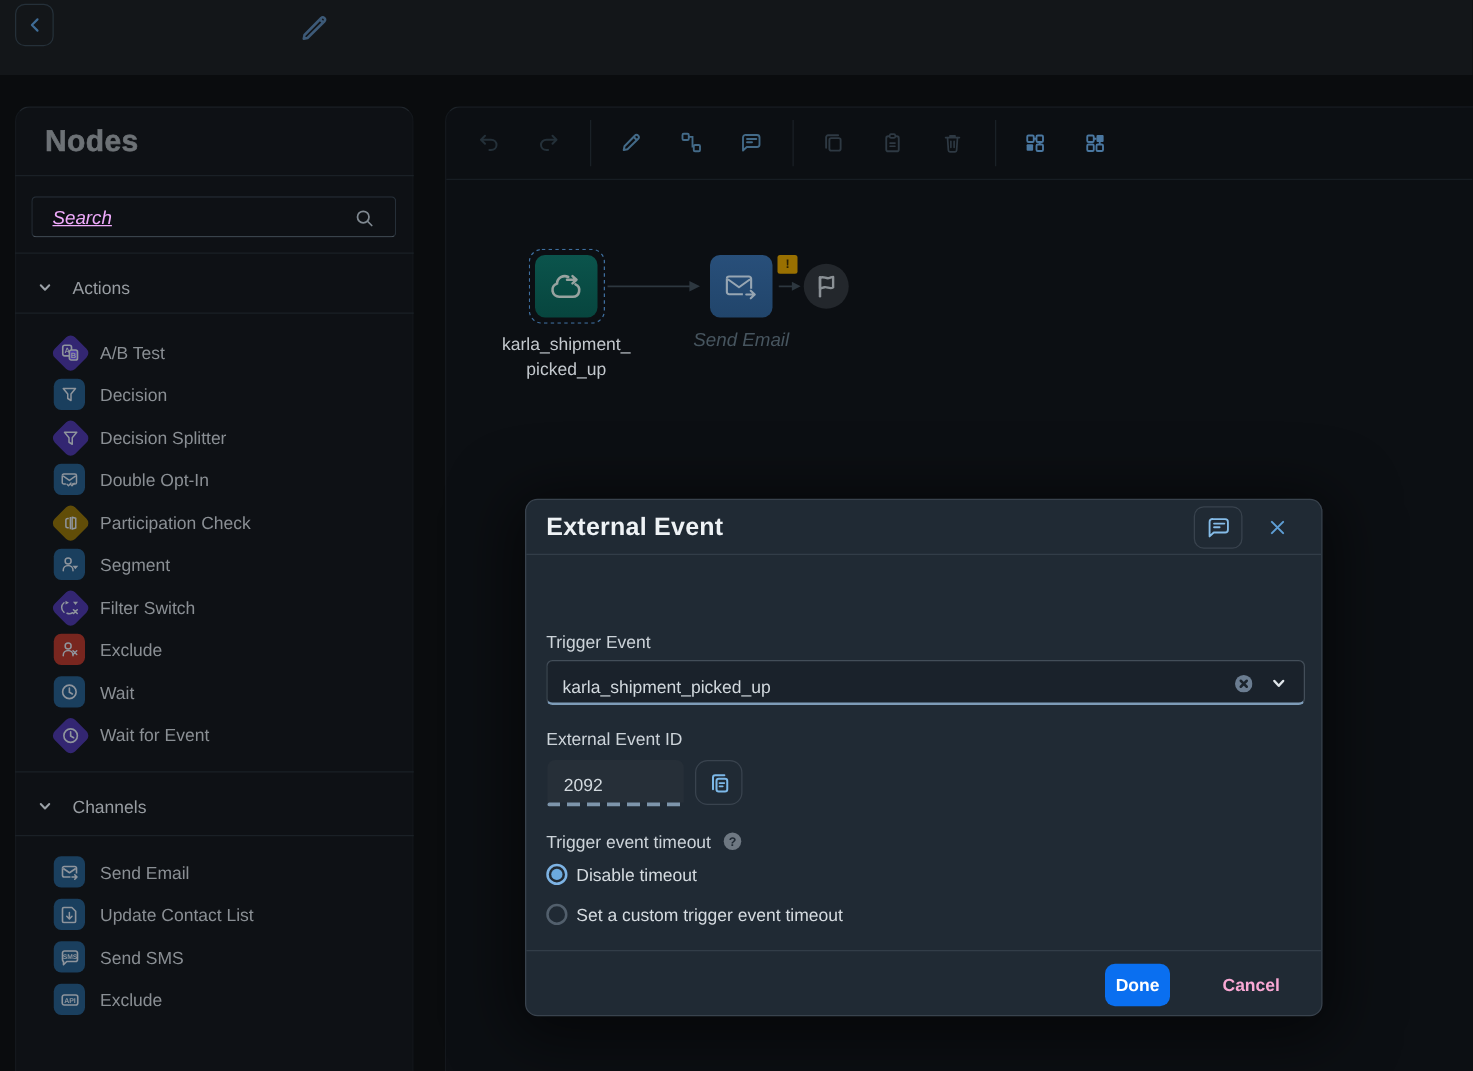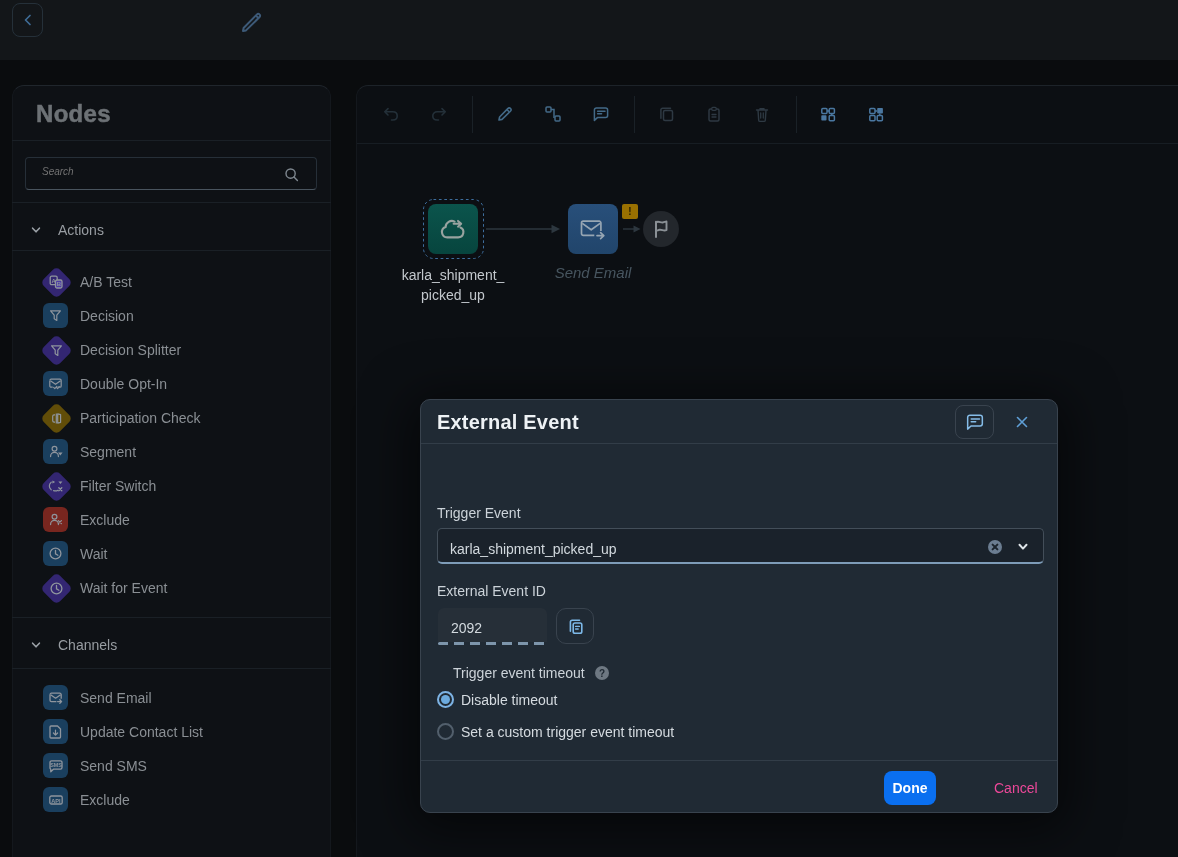--- a/index.html
+++ b/index.html
@@ -7,21 +7,21 @@
 svg { display:block; }
 .abs { position:absolute; }
 #tophdr { position:absolute; left:0; top:0; width:1178px; height:60px; background:#131619; }
 #backbtn { position:absolute; left:12px; top:3px; width:31px; height:34px; border:1px solid #253039; border-radius:8px; display:flex; align-items:center; justify-content:center; }
 #title { position:absolute; left:62px; top:5px; font-size:31px; font-weight:bold; color:#7c7f82; letter-spacing:1.2px; -webkit-text-stroke:0.7px #7c7f82; }
 #titlepencil { position:absolute; left:240px; top:11px; }
 #sidepanel { position:absolute; left:12px; top:85px; width:319px; height:790px; background:#0e1115; border-radius:12px; border-top:1px solid #20262c; border-left:1px solid #14181d; border-right:1px solid #14181d; }
 #nodes-title { position:absolute; left:36px; top:100px; font-size:24px; font-weight:bold; color:#6d7276; letter-spacing:0.3px; -webkit-text-stroke:0.5px #6d7276; }
 .sdiv { position:absolute; left:12px; width:319px; height:1px; background:#1a2026; }
 #searchbox { position:absolute; left:25px; top:157px; width:292px; height:33px; background:#0e1115; border:1px solid #262f38; border-bottom:1px solid #49545e; border-radius:4px; }
-#searchbox .ph { position:absolute; left:16px; top:8px; font-size:10px; font-style:italic; color:#737373; }
+#searchbox .ph { position:absolute; left:16px; top:8px; font-size:15px; font-style:italic; color:#f0abfc;text-decoration:underline; }
 #searchbox svg { position:absolute; right:17px; top:9px; }
 .secthdr { position:absolute; font-size:14px; color:#989da2; }
 .itemlabel { position:absolute; font-size:14px; color:#8a8f94; white-space:nowrap; }
 .sq { position:absolute; width:25px; height:25px; border-radius:6px; display:flex; align-items:center; justify-content:center; }
 .diaw { position:absolute; width:32px; height:32px; display:flex; align-items:center; justify-content:center; }
 .dia { position:absolute; width:23px; height:23px; border-radius:5px; transform:rotate(45deg); }
 .diaic { position:relative; display:flex; align-items:center; justify-content:center; }
 .c-blue { background:#1a3f5e; }
 .c-purp { background:#332672; }
 .c-red { background:#78261f; }
@@ -48,28 +48,28 @@
 #lbl-trigger { position:absolute; left:16px; top:105px; font-size:14px; color:#ccd3d9; }
 #selectbox { position:absolute; left:16px; top:128px; width:607px; height:36px; background:#1a222b; border:1px solid #434e59; border-bottom:2px solid #7e9cb8; border-radius:5px; }
 #selectbox .val { position:absolute; left:12px; top:12px; font-size:14px; color:#d2d9de; }
 #selclear { position:absolute; left:550px; top:11px; }
 #selchev { position:absolute; left:580px; top:14px; }
 #lbl-eventid { position:absolute; left:16px; top:183px; font-size:14px; color:#ccd3d9; }
 #idfield { position:absolute; left:17px; top:208px; width:109px; height:34px; background:#262f38; border-radius:6px 6px 0 0; }
 #idfield::after { content:""; position:absolute; left:0; bottom:-3px; width:109px; height:3px; background:repeating-linear-gradient(90deg,#7d95ab 0 10px,transparent 10px 16px); border-radius:2px; }
 #idfield .val { position:absolute; left:13px; top:12px; font-size:14px; color:#d2d9de; }
 #copybtn { position:absolute; left:135px; top:208px; width:38px; height:36px; border:1px solid #39434e; border-radius:10px; display:flex; align-items:center; justify-content:center; }
-#lbl-timeout { position:absolute; left:16px; top:265px; font-size:14px; color:#ccd3d9; display:flex; align-items:center; gap:9px;margin-left:16px; }
+#lbl-timeout { position:absolute; left:16px; top:265px; font-size:14px; color:#ccd3d9; display:flex; align-items:center; gap:9px; }
 .radiorow { position:absolute; left:16px; display:flex; align-items:center; gap:7px; font-size:14px; color:#d5dbe0; }
 .radio-on { width:17px; height:17px; border-radius:50%; border:2px solid #7db3e4; display:flex; align-items:center; justify-content:center; }
 .radio-on .dot { width:9px; height:9px; border-radius:50%; background:#6caade; }
 .radio-off { width:17px; height:17px; border-radius:50%; border:2px solid #525f6c; }
 #mfooter { position:absolute; left:0; top:360px; width:636px; height:53px; border-top:1px solid #323d48; }
 #donebtn { position:absolute; left:463px; top:10px; width:52px; height:34px; background:#0a6ff0; border-radius:8px; color:#fff; font-size:14px; font-weight:bold; text-align:center; line-height:34px; }
-#cancelbtn { position:absolute; left:557px; top:19px; width:60px; font-size:14px; font-weight:normal; color:#ec4899;margin-left:16px; }
+#cancelbtn { position:absolute; left:557px; top:19px; width:60px; font-size:14px; font-weight:bold; color:#f9a8d4; }
 </style>
 </head>
 <body>
 
 <div id="tophdr">
 <div id="backbtn">
       <svg width="12" height="12" viewBox="0 0 12 12" fill="none">
         <path d="M8 1.5 L3.5 6 L8 10.5" stroke="#3f6c96" stroke-width="1.7" stroke-linecap="round" stroke-linejoin="round"></path>
       </svg>
     </div>

